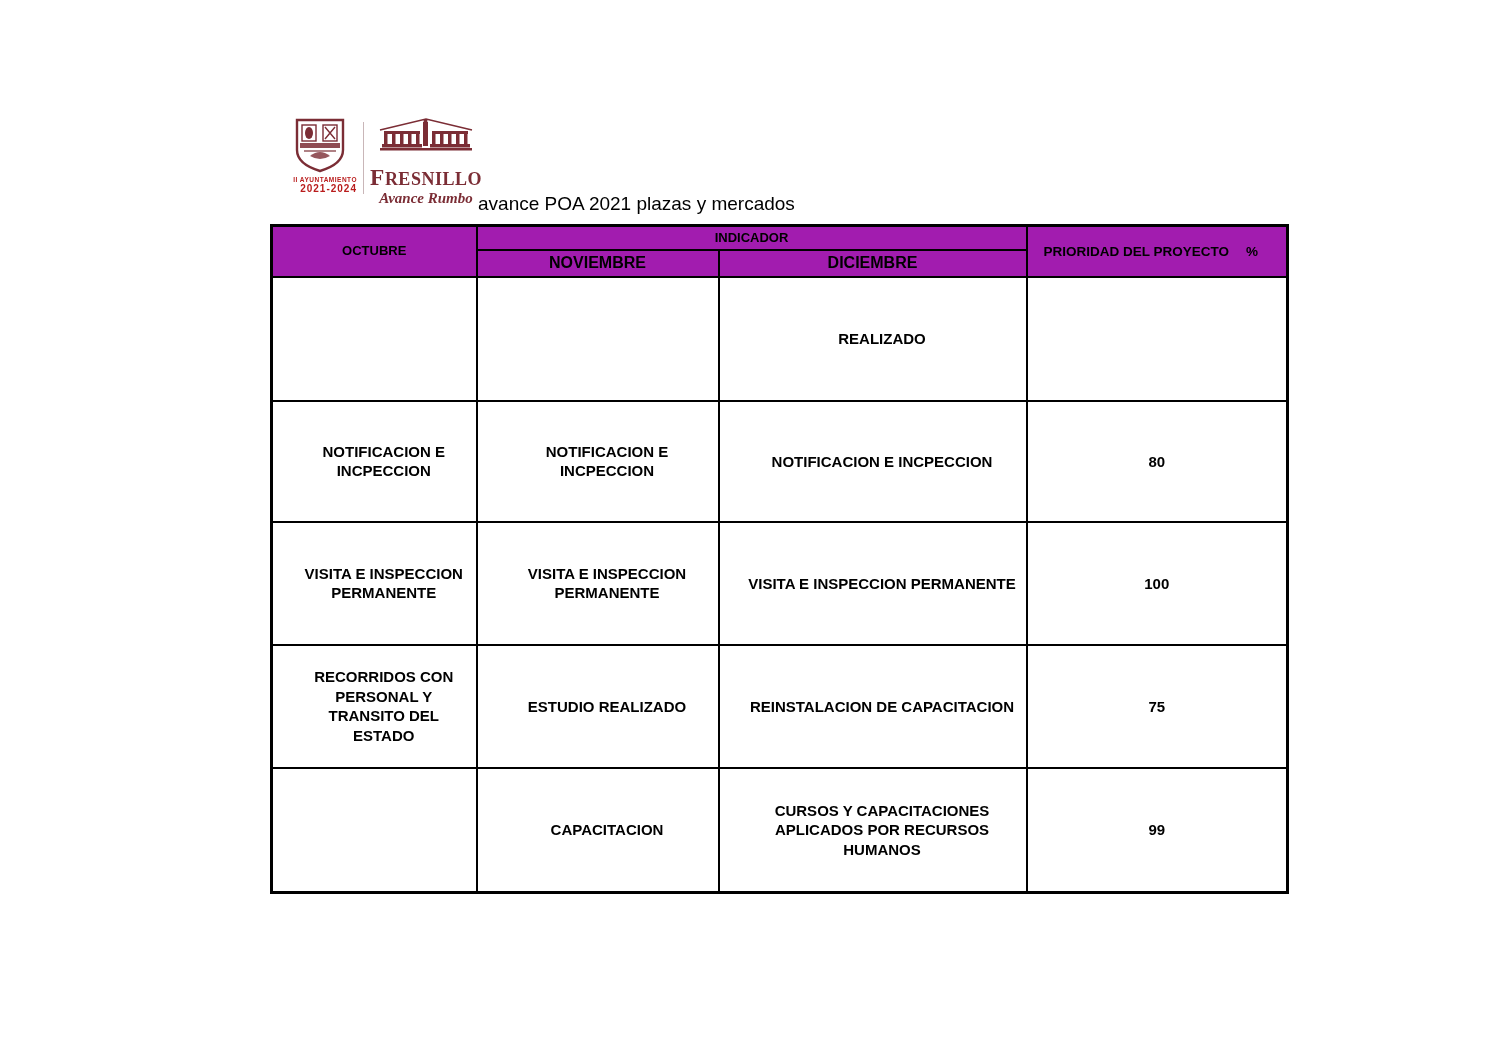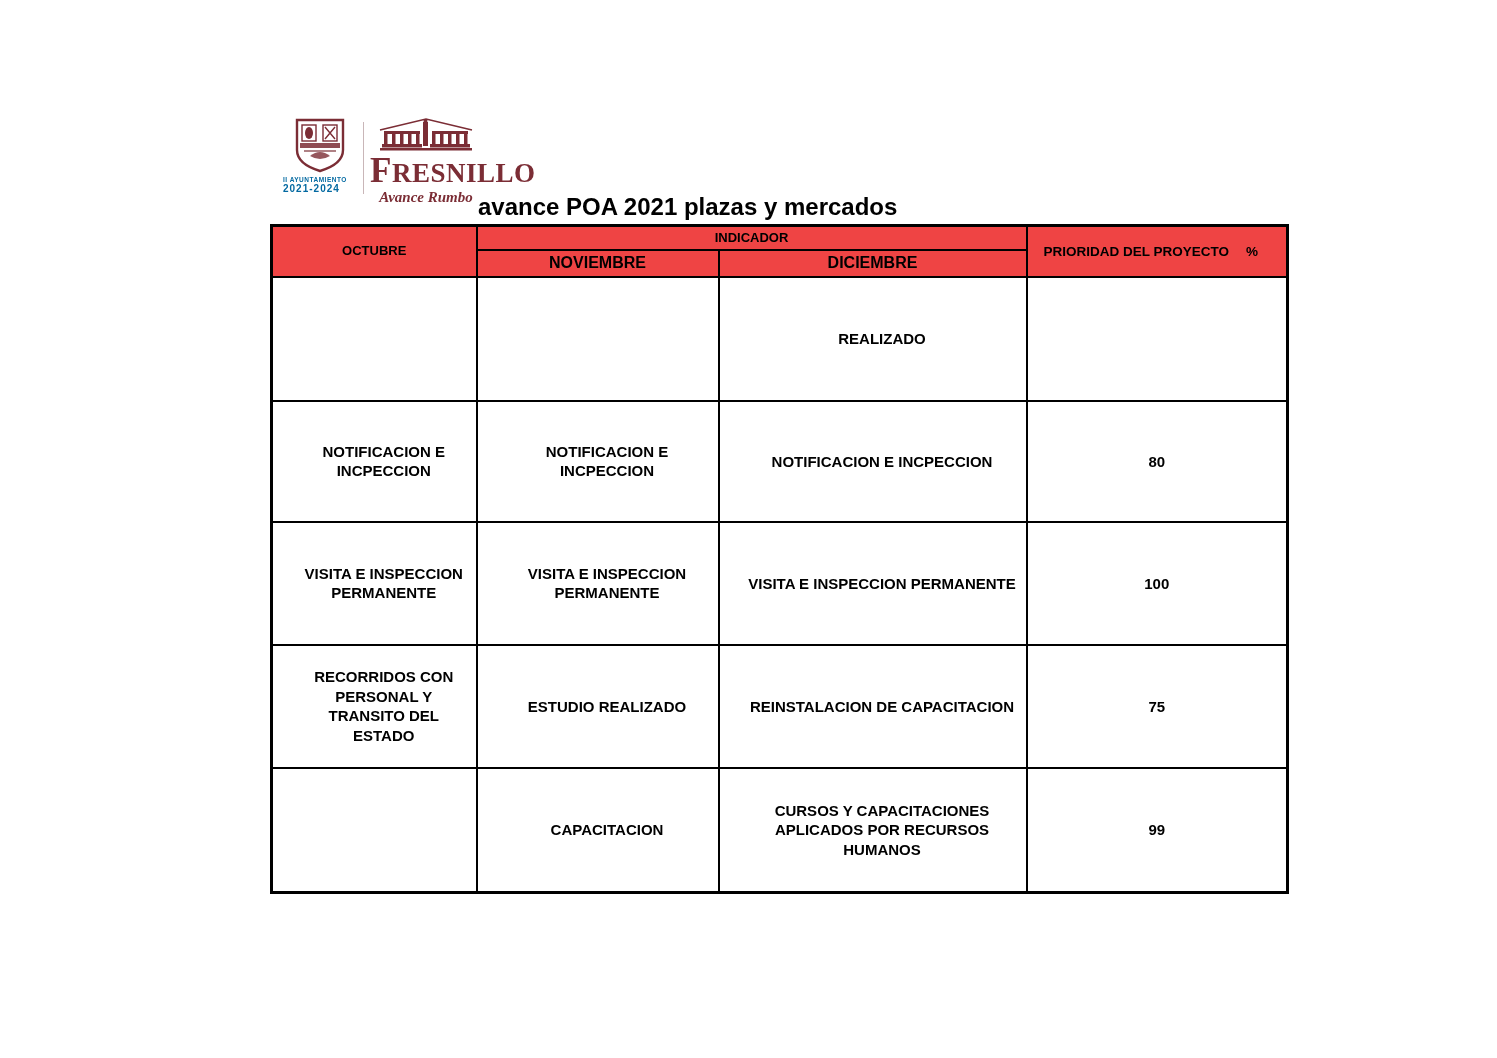--- a/index.html
+++ b/index.html
@@ -20,22 +20,22 @@
   .logo-block {
     position: absolute;
     left: 283px;
     top: 118px;
     height: 88px;
     display: flex;
     align-items: flex-start;
   }
   .crest {
     width: 74px;
-    text-align: left;
-    color: #0369a1;
+    text-align: right;
+    color: #b91c1c;
   }
   .crest svg { display: block; margin: 0 auto; }
   .crest-caption1 {
     font-size: 6.5px;
     letter-spacing: 0.5px;
     font-weight: bold;
     margin-top: 2px;
     white-space: nowrap;
   }
   .crest-caption2 {
@@ -50,25 +50,25 @@
     margin: 4px 6px 0 6px;
   }
   .brand {
     width: 112px;
     text-align: center;
     color: #7b2d35;
   }
   .brand svg { display: block; margin: 0 auto; }
   .brand-name {
     font-family: "Liberation Serif", serif;
-    font-size: 27px;
+    font-size: 18px;
     font-weight: bold;
     letter-spacing: 0.5px;
     line-height: 1;
-    margin-top: 1px;
+    margin-top: 14px;
     white-space: nowrap;
   }
   .brand-name::first-letter { font-size: 1.3em; }
   .brand-tagline {
     font-family: "Liberation Serif", serif;
     font-style: italic;
     font-size: 15px;
     font-weight: bold;
     margin-top: 1px;
     white-space: nowrap;
@@ -82,22 +82,22 @@
     font-size: 33px;
     font-weight: bold;
     color: #8e8e8e;
     letter-spacing: 0px;
     white-space: nowrap;
   }
   .page-subtitle {
     position: absolute;
     left: 478px;
     top: 193px;
-    font-size: 24px;
-    font-weight: bold;
+    font-size: 19px;
+    font-weight: normal;
     color: #000000;
     white-space: nowrap;
   }
 
   
   .poa-table {
     position: absolute;
     left: 270px;
     top: 224px;
     width: 1016px;
@@ -109,21 +109,21 @@
     border: 2px solid #000;
     font-weight: bold;
     text-align: center;
     vertical-align: middle;
     padding: 2px 6px;
     color: #000;
     line-height: 1.3;
     overflow: hidden;
   }
   .poa-table th {
-    background: #ef4444;
+    background: #a21caf;
     margin-left: 8px;
   }
   th.h-octubre   { font-size: 13px; height: 44px; }
   th.h-indicador { font-size: 13px; height: 18px; }
   th.h-month     { font-size: 16px; height: 20px; }
   th.h-prioridad { font-size: 13.5px; }
   .prioridad-flex {
     display: flex;
     justify-content: space-between;
     align-items: flex-end;

